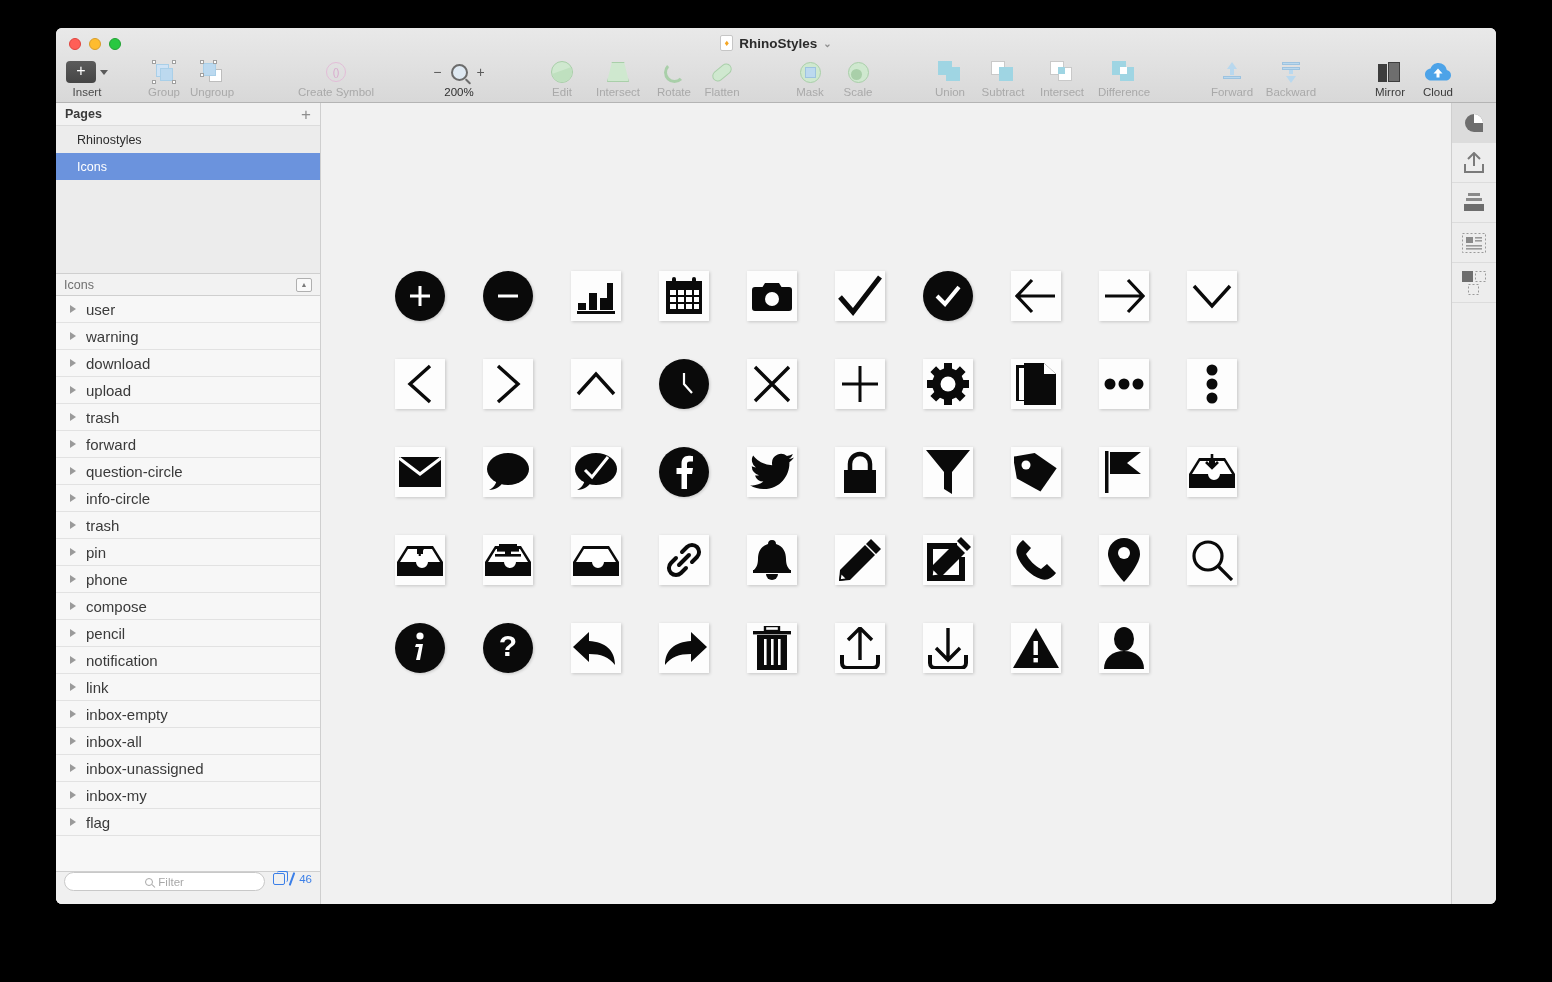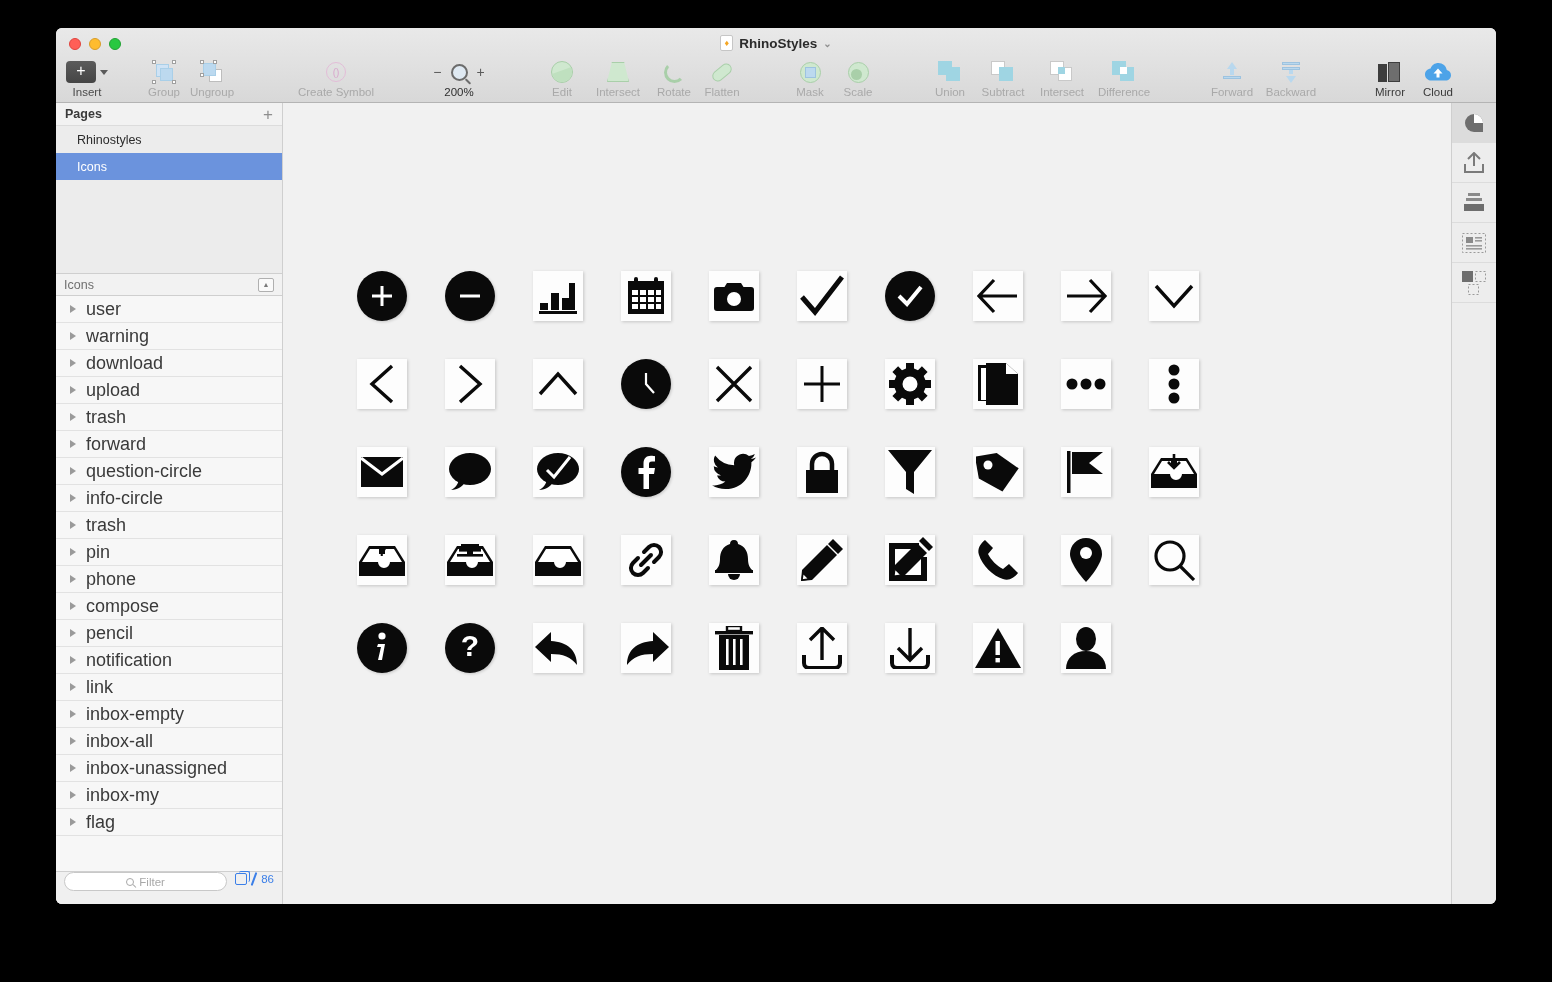--- a/index.html
+++ b/index.html
@@ -101,21 +101,21 @@
 
   .mirror-ico{width:24px;height:20px;display:flex;gap:1px;}
   .mirror-ico i{display:block;}
   .cloud-ico{width:26px;height:19px;position:relative;}
 
   
   .body { flex: 1; display: flex; min-height: 0; }
 
   
   .sidebar {
-    width: 227px; flex: none; background: #f2f2f2;
+    width: 265px; flex: none; background: #f2f2f2;
     border-right: 1px solid #cfcfcf;
     display: flex; flex-direction: column;
   }
   .panel-head {
     height: 23px; display: flex; align-items: center; justify-content: space-between;
     padding: 0 9px; font-size: 12.5px; font-weight: 700; color: #3a3a3a;
     background: #f2f2f2; border-bottom: 1px solid #dcdcdc;
   }
   .plus-sm { font-size: 17px; color: #8e8e8e; font-weight: 300; line-height: 1; }
   .pages-list { height: 147px; background: #ececec; }
@@ -131,21 +131,21 @@
     background: #f2f2f2; border-top: 1px solid #cfcfcf; border-bottom: 1px solid #cfcfcf;
   }
   .collapse-btn {
     width: 16px; height: 14px; border: 1px solid #b0b0b0; border-radius: 2px;
     background: #fafafa; display: flex; align-items: center; justify-content: center;
     font-size: 7px; color: #7a7a7a; line-height: 1;
   }
   .layers { flex: 1; overflow: hidden; background: #f7f7f7; }
   .layer-row {
     height: 27px; display: flex; align-items: center; gap: 10px;
-    padding-left: 14px; font-size: 18px; color: #3a3a3a;
+    padding-left: 14px; font-size: 15px; color: #3a3a3a;
     border-bottom: 1px solid #e2e2e2;
   }
   .disc { width:0;height:0;border-top:4.5px solid transparent;border-bottom:4.5px solid transparent;border-left:6px solid #9a9a9a; }
 
   .filterbar {
     height: 33px; flex: none; background: #f0f0f0; border-top: 1px solid #cfcfcf;
     display: flex; align-items: flex-start; gap: 8px; padding: 0 8px;
   }
   .filterfield {
     flex: 1; height: 19px; background: #fff; border: 1px solid #c8c8c8; border-radius: 10px;
@@ -524,21 +524,21 @@
       </div>
 
       <div class="filterbar">
         <div class="filterfield">
           <span class="mini-magn"></span>
           <span>Filter</span>
         </div>
         <div class="fmeta">
           <span class="copies"></span>
           <span class="penmark"></span>
-          <span>86</span>
+          <span>46</span>
         </div>
       </div>
     </div>
 
     <div class="canvas">
       <div class="grid">
 
         <div class="cell">
             <div class="tile nobg">
               <div class="circ">

